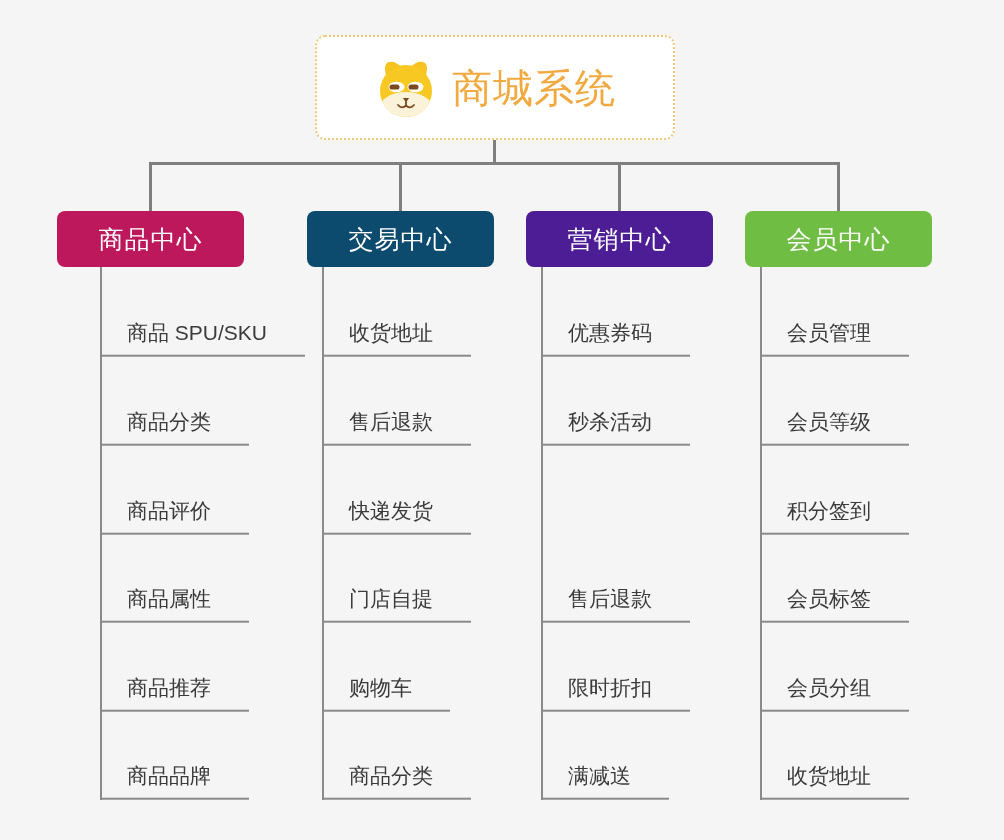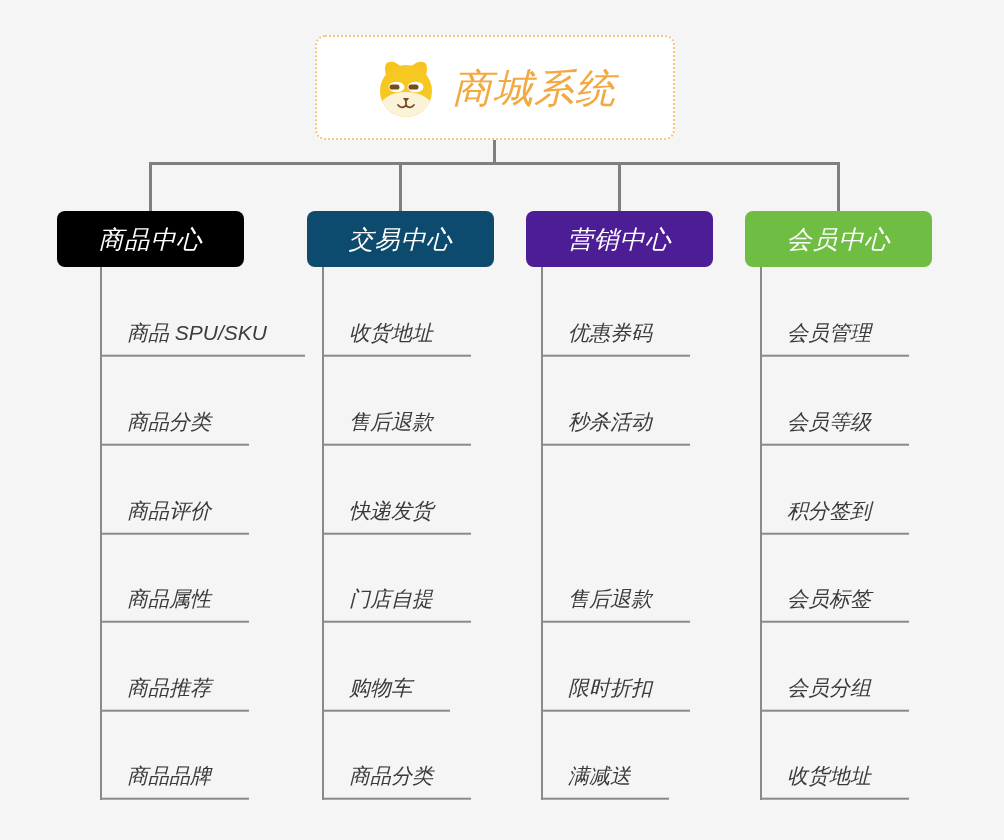--- a/index.html
+++ b/index.html
@@ -2,21 +2,21 @@
 <html><head>
 <meta charset="utf-8">
 <style>
   html, body {
     margin: 0; padding: 0;
     width: 1004px; height: 840px;
     background: #f5f5f5;
     font-family: "Liberation Sans", "DejaVu Sans", sans-serif;
     overflow: hidden;
   }
-  .canvas { position: relative; width: 1004px; height: 840px; font-style: italic; }
+  .canvas { position: relative; width: 1004px; height: 840px; }
 
   
   .conn { position: absolute; background: #7f7f7f; }
   .root-stub { left: 493px; top: 139px; width: 3px; height: 26px; }
   .bus       { left: 149px; top: 162px; width: 691px; height: 3px; }
   .drop      { top: 162px; width: 3px; height: 50px; }
   .drop-1 { left: 149px; }
   .drop-2 { left: 399px; }
   .drop-3 { left: 618px; }
   .drop-4 { left: 837px; }
@@ -107,21 +107,21 @@
       <rect x="15.5" y="26.4" width="10" height="5.2" rx="2.6" fill="#7a4a1e"></rect>
       <ellipse cx="41.5" cy="29" rx="8" ry="5.2" fill="#ffffff"></ellipse>
       <rect x="34.5" y="26.4" width="10" height="5.2" rx="2.6" fill="#7a4a1e"></rect>
 
       <path d="M28.8,40 L35.2,40 L32,44.2 Z" fill="#7a4a1e"></path>
       <path d="M32,44 L32,47.5 M24,47 Q28,51.5 32,47.5 Q36,51.5 40,47" fill="none" stroke="#7a4a1e" stroke-width="1.8" stroke-linecap="round"></path>
     </svg>
     <span class="root-title">商城系统</span>
   </div>
 
-  <div class="branch branch-1" style="background-color: #000000;">
+  <div class="branch branch-1" style="background-color: #be185d;">
     <span>商品中心</span>
   </div>
   <div class="branch branch-2" style="background-color: #0c4a6e;">
     <span>交易中心</span>
   </div>
   <div class="branch branch-3" style="background-color: #4c1d95;">
     <span>营销中心</span>
   </div>
   <div class="branch branch-4" style="background-color: rgb(111, 190, 67);">
     <span>会员中心</span>

